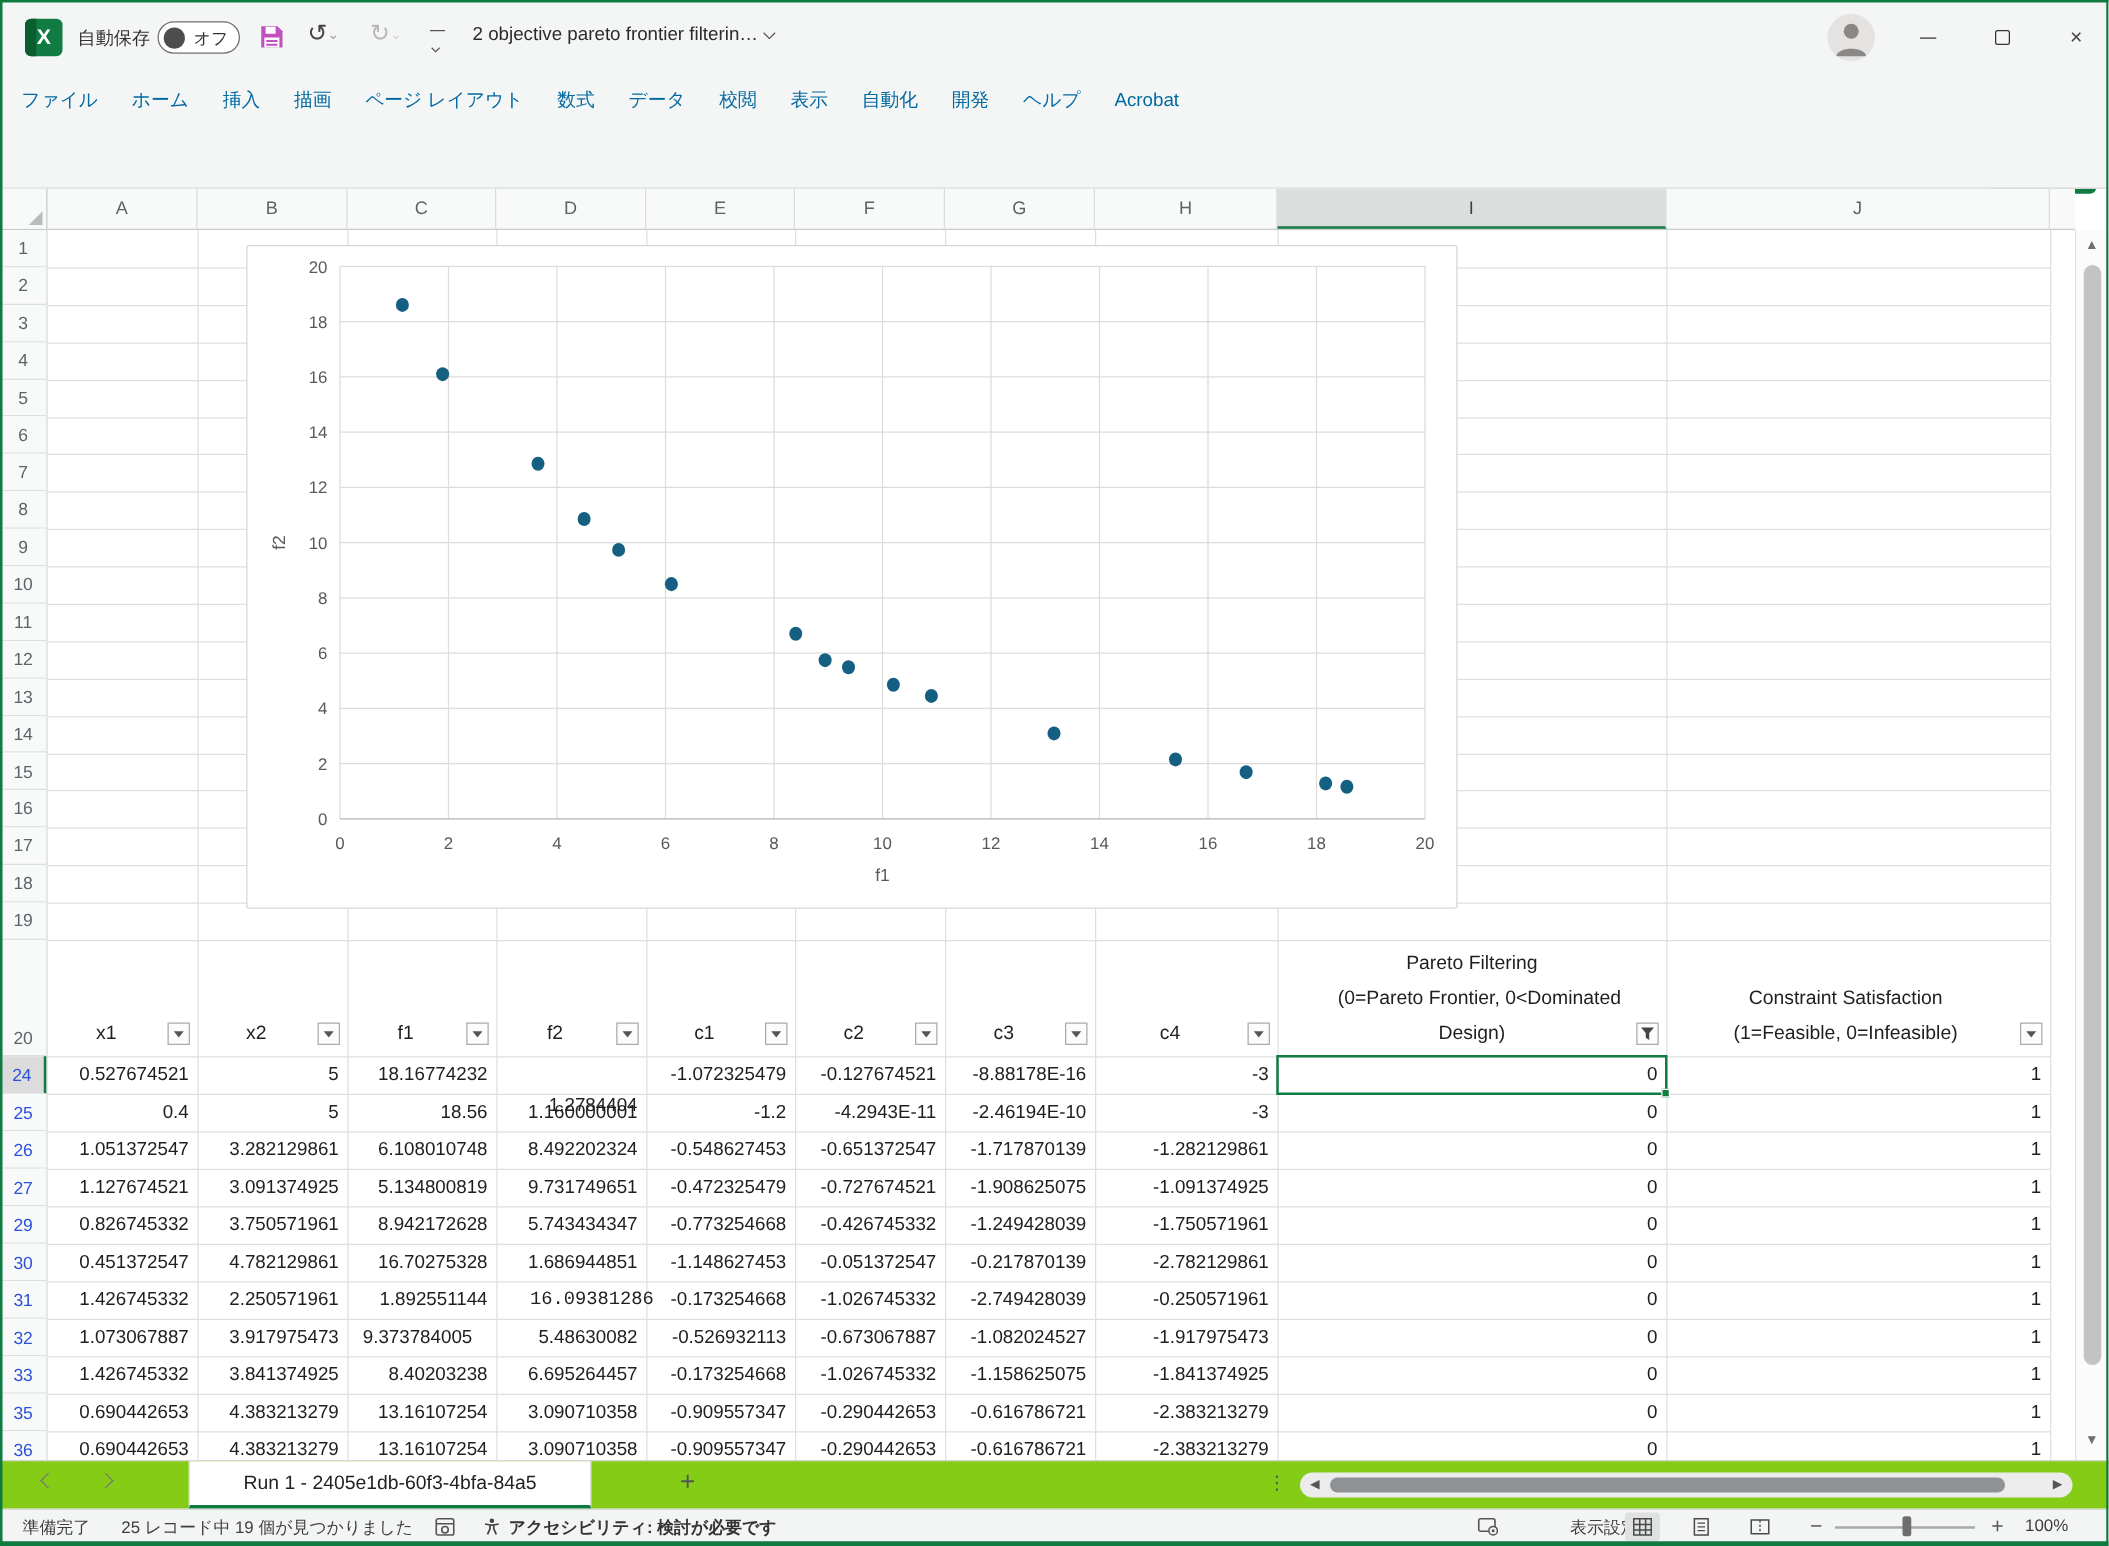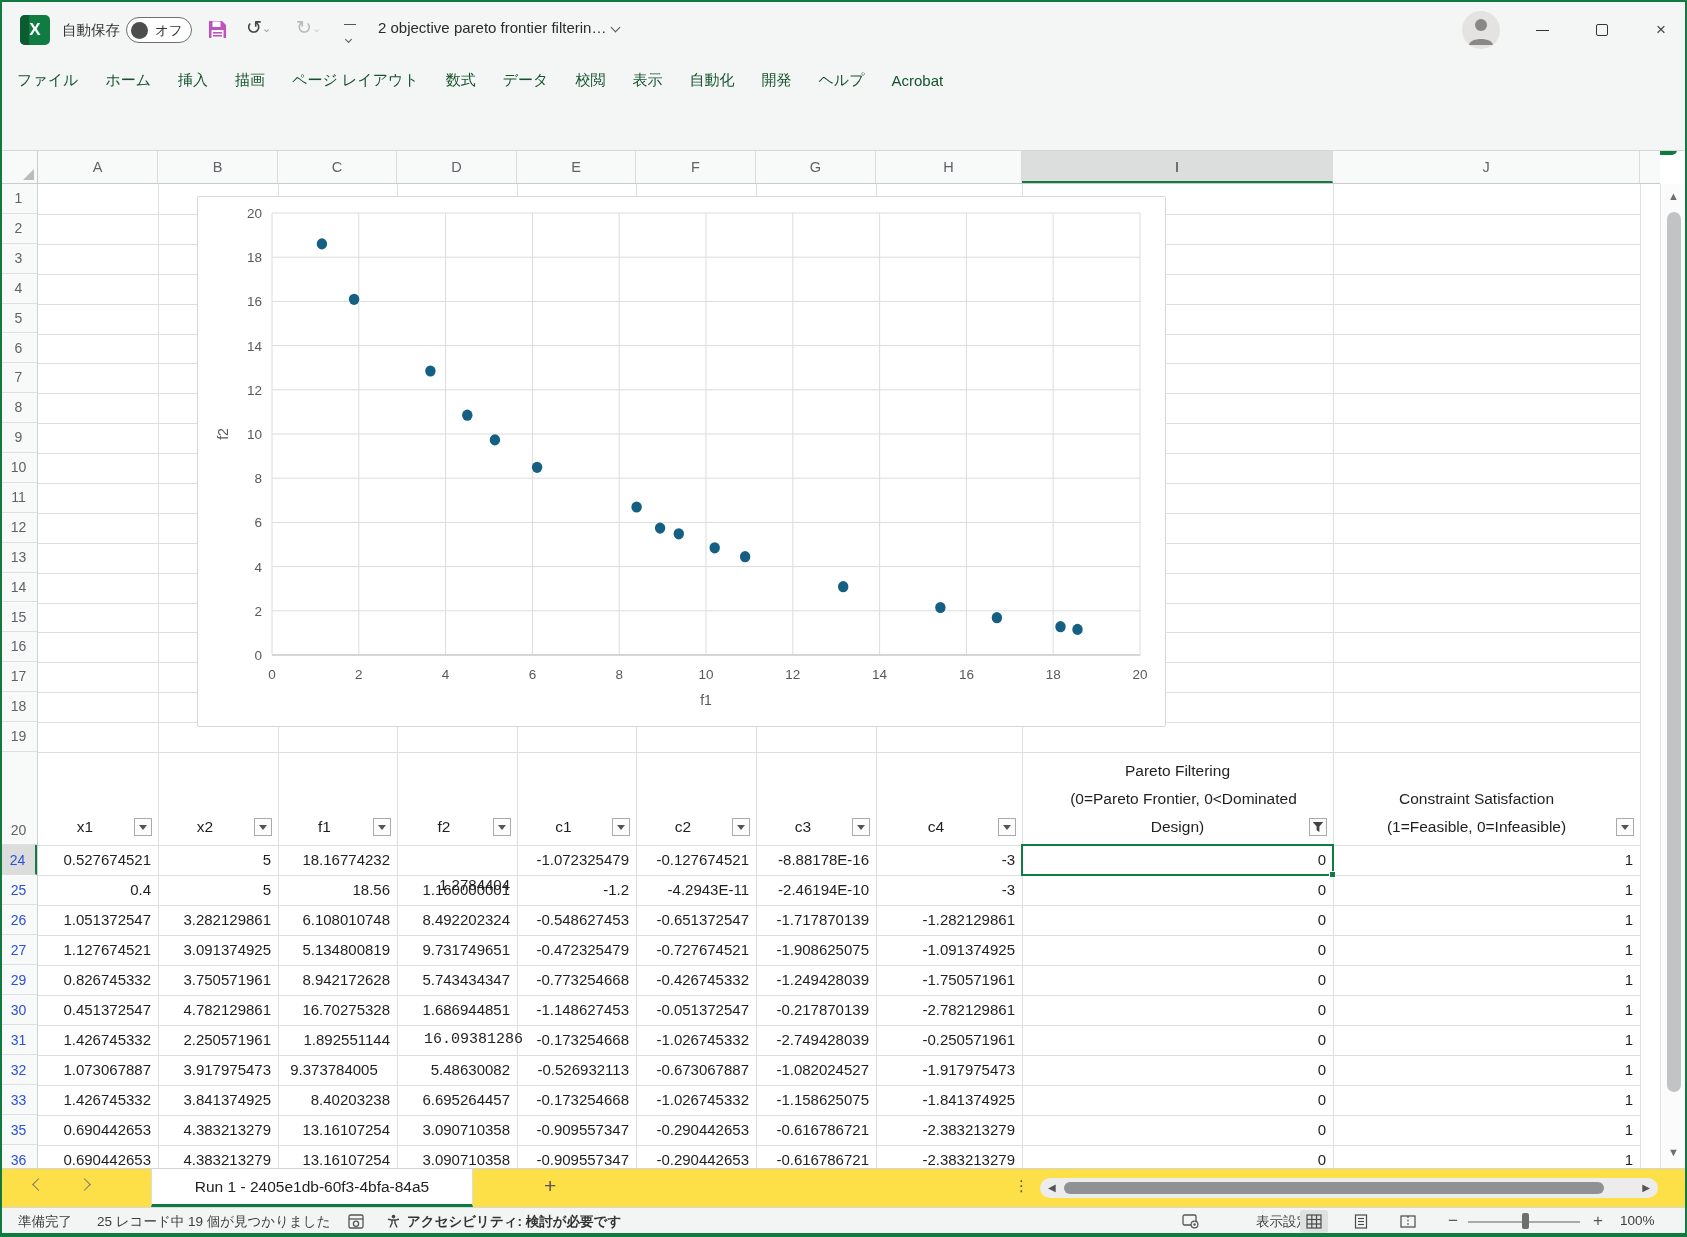--- a/index.html
+++ b/index.html
@@ -6,21 +6,21 @@
   html,body { margin:0; padding:0; }
   body { font-family: "Liberation Sans","DejaVu Sans",sans-serif; }
   #app { position:relative; width:1687px; height:1237px; background:#fff; overflow:hidden; }
   .abs { position:absolute; }
   .chev { display:inline-block; width:7px; height:7px; border-right:1.6px solid currentColor; border-bottom:1.6px solid currentColor; transform:rotate(45deg); margin-left:6px; margin-bottom:2px; }
   .chev.sm { width:5px; height:5px; }
   
   #titlebar { left:0; top:0; width:1687px; height:60px; background:#f4f6f5; }
   #menubar  { left:0; top:60px; width:1687px; height:41px; background:#f4f6f5; }
   #formulabar { left:0; top:101px; width:1687px; height:50px; background:#f4f6f5; border-bottom:1px solid #d6d8d8; }
-  .menu-item { font-size:15px; color:#14532d; cursor:default;text-align:right; }
+  .menu-item { font-size:15px; color:#0369a1; cursor:default;text-align:right; }
   #excel-icon { left:20px; top:15px; width:30px; height:30px; background:#107c41; border-radius:5px; color:#fff; font-weight:bold; font-size:17px; text-align:center; line-height:30px; }
   #excel-icon::before { content:""; position:absolute; left:0; top:0; width:9px; height:30px; background:#0b5c30; border-radius:5px 0 0 5px; }
   #autosave-label { left:62px; top:21px; font-size:14.5px; color:#333; }
   #autosave-toggle { left:126px; top:17px; width:66px; height:26px; border:1.5px solid #6f6f6f; border-radius:13px; background:#fff; }
   #autosave-knob { position:absolute; left:4px; top:3.5px; width:17px; height:17px; border-radius:50%; background:#4d4d4d; }
   #autosave-state { position:absolute; left:28px; top:4px; font-size:13.5px; color:#333; }
   #save-btn { left:206px; top:18px; }
   #undo-btn { left:246px; top:16px; font-size:19px; color:#444; }
   #redo-btn { left:296px; top:16px; font-size:19px; color:#b9b9b9; }
   .qchev { font-size:11px; color:#9a9a9a; position:relative; top:-2px; }
@@ -70,21 +70,21 @@
   #fill-handle { position:absolute; width:7px; height:7px; background:#0f7c41; border:1px solid #fff; }
   
   #chart { left:197px; top:196px; width:969px; height:531px; background:#fff; border:1px solid #d7d7d7; border-radius:2px; }
   #chart svg text.tick { font-size:13.5px; fill:#595959; font-family:"Liberation Sans",sans-serif; }
   #chart svg text.axis { font-size:14px; fill:#595959; font-family:"Liberation Sans",sans-serif; }
   
   #vscroll { left:1660px; top:184px; width:27px; height:984px; background:#fbfbfb; border-left:1px solid #e1e3e3; }
   #vscroll .arrow { position:absolute; left:7px; font-size:11px; color:#6e6e6e; }
   #vthumb { position:absolute; left:6px; top:28px; width:14px; height:880px; border-radius:7px; background:#c1c3c5; }
   
-  #tabbar { left:0; top:1168px; width:1687px; height:39px; background:#fde047; border-top:1px solid #d4d6d6; }
+  #tabbar { left:0; top:1168px; width:1687px; height:39px; background:#84cc16; border-top:1px solid #d4d6d6; }
   .tabnav { position:absolute; top:11px; width:9px; height:9px; border-left:1.8px solid #777; border-bottom:1.8px solid #777; }
   #tab-prev { left:34px; transform:rotate(45deg); }
   #tab-next { left:80px; transform:rotate(225deg); }
   #sheet-tab { position:absolute; left:151px; top:0; width:322px; height:38px; background:#fff; border-left:1px solid #dcdcdc; border-right:1px solid #dcdcdc; border-bottom:3px solid #0e7c40; text-align:center; font-size:15.5px; color:#222; line-height:35px; }
   #add-sheet { position:absolute; left:544px; top:5px; font-size:21px; color:#555; }
   #tab-dots { position:absolute; left:1014px; top:8px; color:#555; font-size:15px; }
   #hscroll { position:absolute; left:1040px; top:9px; width:618px; height:20px; background:#ececec; border-radius:10px; }
   #hscroll .arrow { position:absolute; top:4px; font-size:10px; color:#555; }
   #hthumb { position:absolute; left:24px; top:4px; width:540px; height:12px; border-radius:6px; background:#8f9294; }
   

